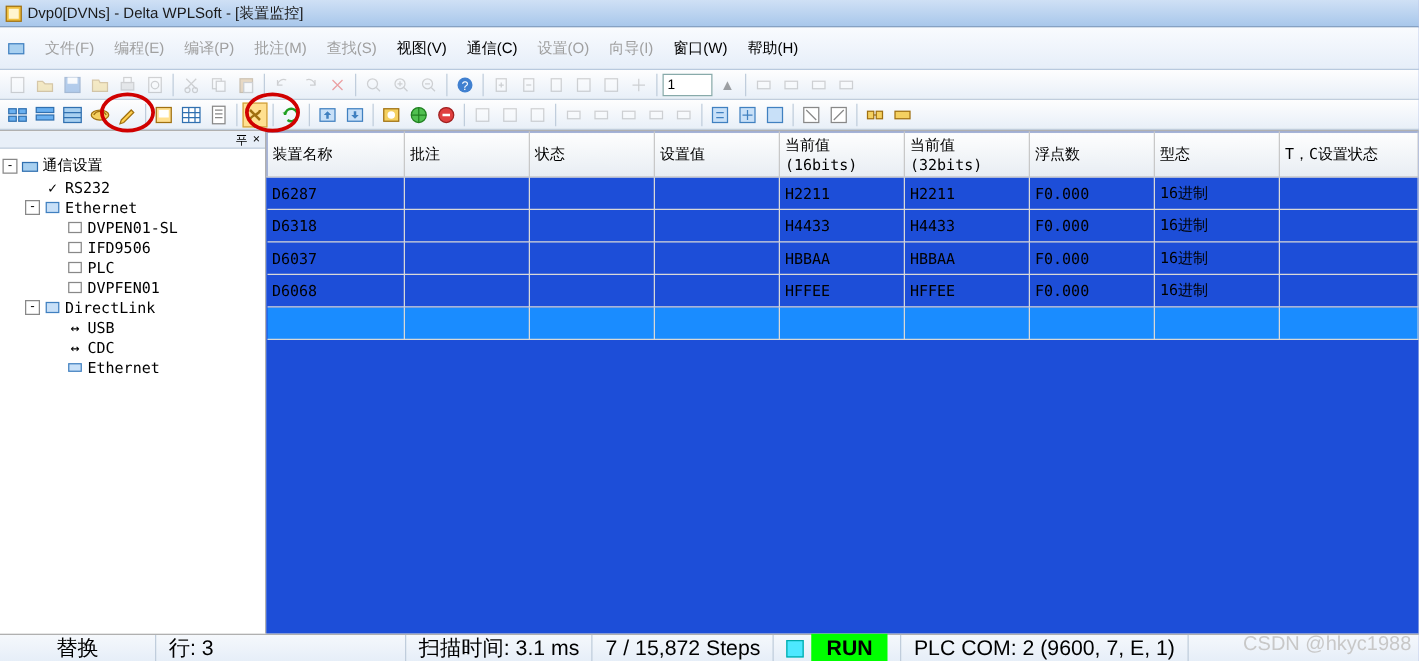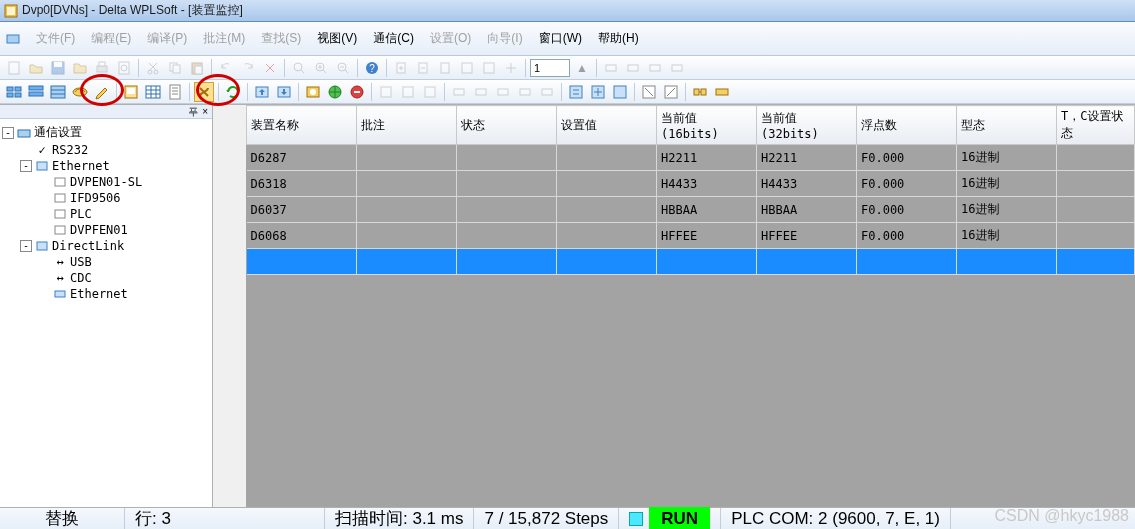--- a/index.html
+++ b/index.html
@@ -18,21 +18,21 @@
 .toolbar input.spin { width: 40px; height: 18px; border: 1px solid #8aa; font-size: 11px; padding-left: 3px; }
 .content { flex: 1; display: flex; border-top: 1px solid #b0b0b0; overflow: hidden; }
 .sidebar { width: 213px; background: #fff; border-right: 1px solid #b0b0b0; display: flex; flex-direction: column; }
 .sidebar-tabs { background: #e8eff8; height: 14px; display: flex; justify-content: flex-end; padding-right: 4px; align-items: center; gap: 4px; border-bottom: 1px solid #c0cddc; }
 .tree { flex: 1; padding: 4px 2px; font-size: 12px; font-family: SimSun, monospace; overflow: hidden; }
 .tree .node { white-space: nowrap; padding: 1px 0; display: flex; align-items: center; }
 .tree .indent0 { padding-left: 0; } .tree .indent1 { padding-left: 18px; } .tree .indent2 { padding-left: 36px; }
 .tree .toggle { width: 12px; height: 12px; border: 1px solid #888; font-size: 10px; line-height: 10px; text-align: center; margin-right: 3px; background: #fff; }
 .tree .sp { width: 12px; margin-right: 3px; }
 .tree .ticon { width: 14px; margin-right: 3px; display: inline-flex; justify-content: center; }
-.main { flex: 1; background: #a3a3a3; display: flex; flex-direction: column; margin-left: 33px; }
+.main { flex: 1; background: #1d4ed8; display: flex; flex-direction: column; }
 table.devtable { border-collapse: collapse; width: 100%; font-family: SimSun, monospace; font-size: 12px; }
 table.devtable th { background: linear-gradient(#fefefe, #e8edf3); border: 1px solid #c8c8c8; font-weight: normal; text-align: left; padding: 2px 4px; height: 20px; }
 table.devtable td { border-right: 1px solid #d8d8d8; border-bottom: 1px solid #d8d8d8; padding: 4px; height: 26px; }
 table.devtable tr.sel td { background: #1a8cff; }
 .statusbar { height: 22px; background: linear-gradient(#f5f8fc, #e6eef8); border-top: 1px solid #b0b0b0; display: flex; align-items: center; font-size: 17px; }
 .statusbar .cell { border-right: 1px solid #c0cddc; padding: 0 10px; height: 100%; display: flex; align-items: center; }
 .statusbar .run { background: #00ff00; color: #000; padding: 2px 12px; font-weight: bold; }
 .statusbar .sqicon { width: 14px; height: 14px; background: #4de8ff; border: 1px solid #0aa; margin-right: 6px; }
 .watermark { position: fixed; right: 6px; bottom: 4px; color: #c8c8c8; font-size: 16px; }
 .circle { position: absolute; border: 3px solid #d00000; border-radius: 50%; width: 44px; height: 32px; pointer-events: none; }

